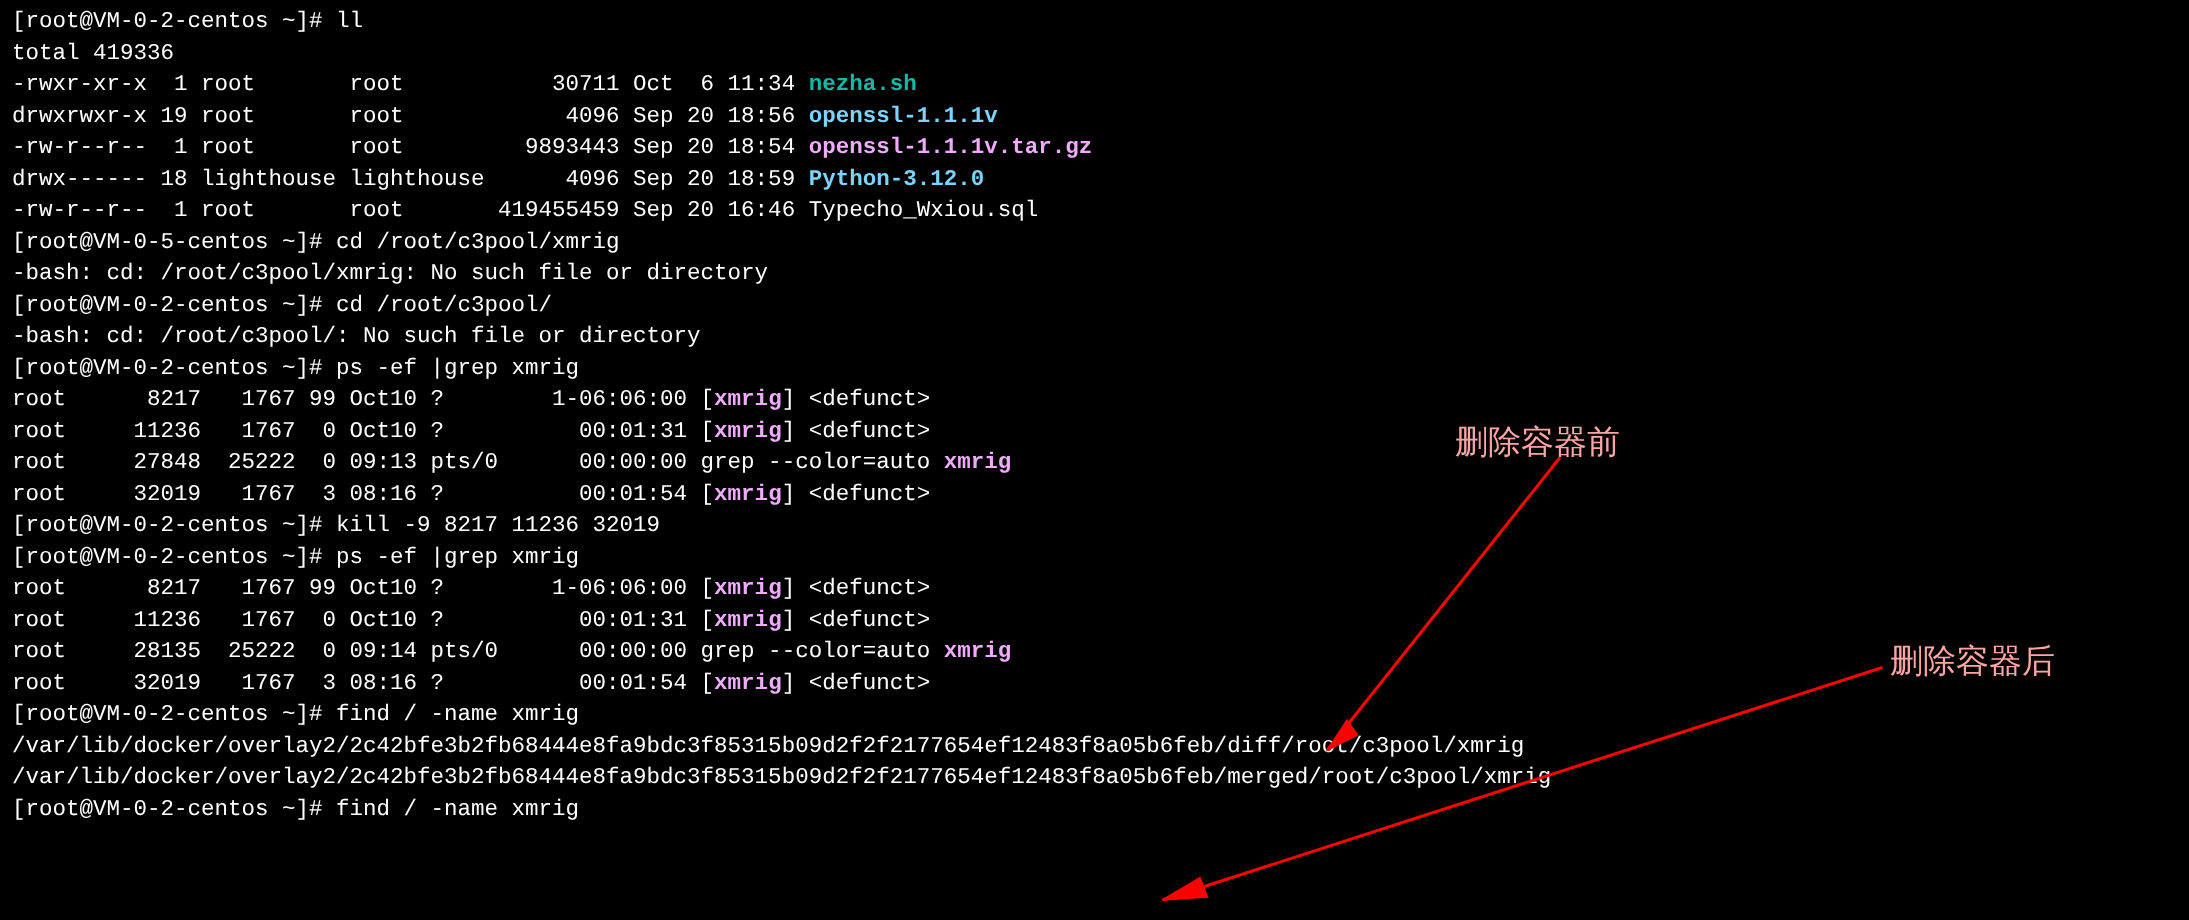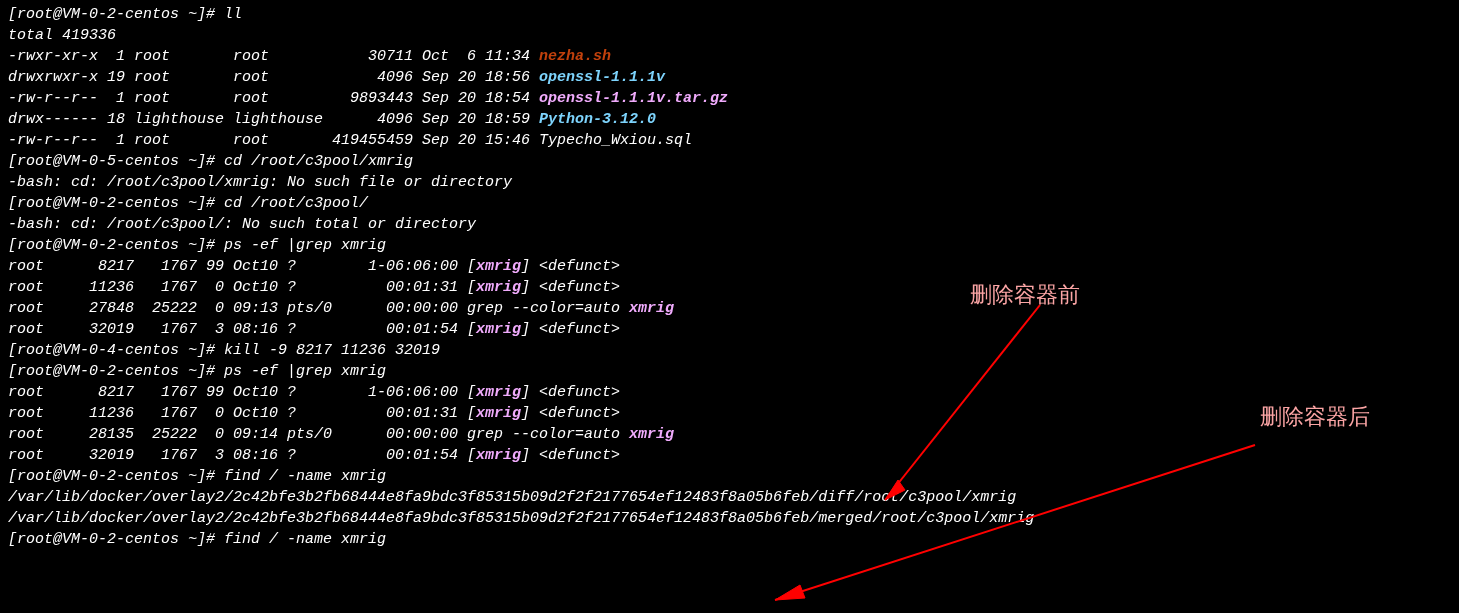--- a/index.html
+++ b/index.html
@@ -9,22 +9,22 @@
     color: #fff;
     font-family: "Consolas", "Courier New", monospace;
     font-size: 15px;
     line-height: 1.4;
     width: 1459px;
     height: 613px;
     box-sizing: border-box;
     overflow: hidden;
     position: relative;
   }
-  .line { white-space: pre; font-style: italic; }
-  .green { color: #c2410c; }
+  .line { white-space: pre; }
+  .green { color: #14b8a6; }
   .blue { color: #7dd3fc; }
   .red { color: #f0abfc; }
   .bold { font-weight: bold; }
   .cursor {
     display: inline-block;
     width: 9px;
     height: 17px;
     background: #00ff00;
     vertical-align: text-bottom;
   }
@@ -44,44 +44,44 @@
 </head>
 <body>
 
 <div id="terminal">
     <div class="line">[root@VM-0-2-centos ~]# ll</div>
     <div class="line">total 419336</div>
     <div class="line">-rwxr-xr-x  1 root       root           30711 Oct  6 11:34 <span class="green bold">nezha.sh</span></div>
     <div class="line">drwxrwxr-x 19 root       root            4096 Sep 20 18:56 <span class="blue bold">openssl-1.1.1v</span></div>
     <div class="line">-rw-r--r--  1 root       root         9893443 Sep 20 18:54 <span class="red bold">openssl-1.1.1v.tar.gz</span></div>
     <div class="line">drwx------ 18 lighthouse lighthouse      4096 Sep 20 18:59 <span class="blue bold">Python-3.12.0</span></div>
-    <div class="line">-rw-r--r--  1 root       root       419455459 Sep 20 15:46 Typecho_Wxiou.sql</div>
+    <div class="line">-rw-r--r--  1 root       root       419455459 Sep 20 16:46 Typecho_Wxiou.sql</div>
     <div class="line">[root@VM-0-5-centos ~]# cd /root/c3pool/xmrig</div>
     <div class="line">-bash: cd: /root/c3pool/xmrig: No such file or directory</div>
     <div class="line">[root@VM-0-2-centos ~]# cd /root/c3pool/</div>
-    <div class="line">-bash: cd: /root/c3pool/: No such total or directory</div>
+    <div class="line">-bash: cd: /root/c3pool/: No such file or directory</div>
     <div class="line">[root@VM-0-2-centos ~]# ps -ef |grep xmrig</div>
     <div class="line">root      8217   1767 99 Oct10 ?        1-06:06:00 [<span class="red bold">xmrig</span>] &lt;defunct&gt;</div>
     <div class="line">root     11236   1767  0 Oct10 ?          00:01:31 [<span class="red bold">xmrig</span>] &lt;defunct&gt;</div>
     <div class="line">root     27848  25222  0 09:13 pts/0      00:00:00 grep --color=auto <span class="red bold">xmrig</span></div>
     <div class="line">root     32019   1767  3 08:16 ?          00:01:54 [<span class="red bold">xmrig</span>] &lt;defunct&gt;</div>
-    <div class="line">[root@VM-0-4-centos ~]# kill -9 8217 11236 32019</div>
+    <div class="line">[root@VM-0-2-centos ~]# kill -9 8217 11236 32019</div>
     <div class="line">[root@VM-0-2-centos ~]# ps -ef |grep xmrig</div>
     <div class="line">root      8217   1767 99 Oct10 ?        1-06:06:00 [<span class="red bold">xmrig</span>] &lt;defunct&gt;</div>
     <div class="line">root     11236   1767  0 Oct10 ?          00:01:31 [<span class="red bold">xmrig</span>] &lt;defunct&gt;</div>
     <div class="line">root     28135  25222  0 09:14 pts/0      00:00:00 grep --color=auto <span class="red bold">xmrig</span></div>
     <div class="line">root     32019   1767  3 08:16 ?          00:01:54 [<span class="red bold">xmrig</span>] &lt;defunct&gt;</div>
     <div class="line">[root@VM-0-2-centos ~]# find / -name xmrig</div>
     <div class="line">/var/lib/docker/overlay2/2c42bfe3b2fb68444e8fa9bdc3f85315b09d2f2f2177654ef12483f8a05b6feb/diff/root/c3pool/xmrig</div>
     <div class="line">/var/lib/docker/overlay2/2c42bfe3b2fb68444e8fa9bdc3f85315b09d2f2f2177654ef12483f8a05b6feb/merged/root/c3pool/xmrig</div>
     <div class="line">[root@VM-0-2-centos ~]# find / -name xmrig</div>
   </div>
 
 <div class="annot" style="top:280px; left:970px;">删除容器前</div>
-<div class="annot" style="top:402px; left:1260px;">删除容器后</div>
+<div class="annot" style="top:426px; left:1260px;">删除容器后</div>
 
 <svg class="arrow" style="top:300px; left:870px;" width="180" height="215">
   <line x1="170" y1="5" x2="15" y2="200" stroke-width="2"></line>
   <polygon points="15,200 28,180 35,190"></polygon>
 </svg>
 
 <svg class="arrow" style="top:440px; left:760px;" width="500" height="170">
   <line x1="495" y1="5" x2="15" y2="160" stroke-width="2"></line>
   <polygon points="15,160 40,145 45,158"></polygon>
 </svg>

